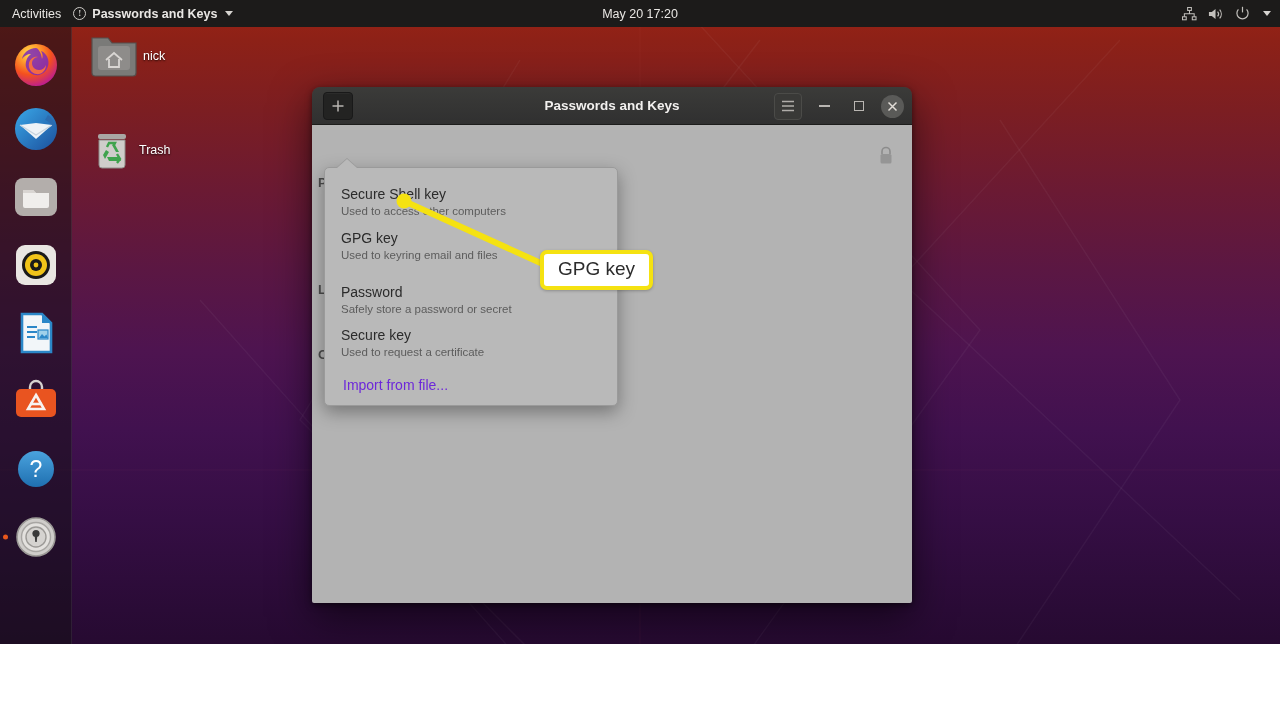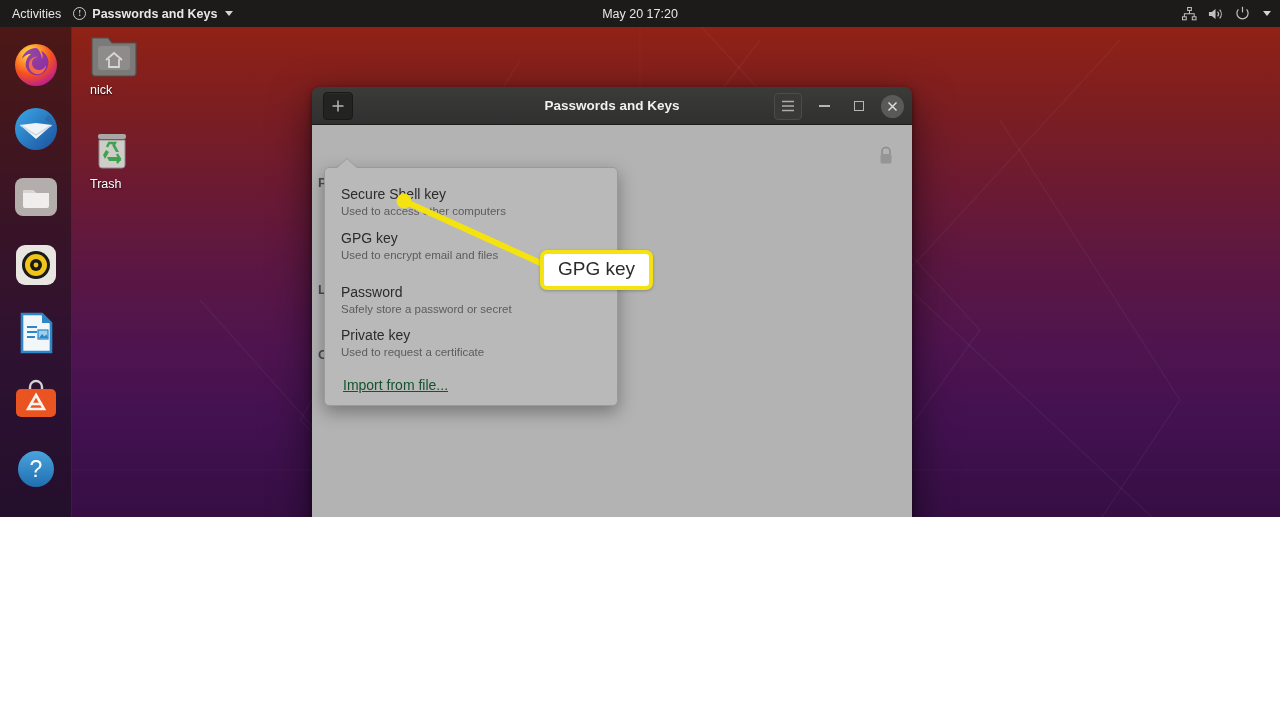--- a/index.html
+++ b/index.html
@@ -3,21 +3,21 @@
 <meta charset="utf-8">
 <style>
   * { box-sizing: border-box; margin: 0; padding: 0; }
   html, body {
     width: 1280px; height: 720px;
     overflow: hidden;
     font-family: "Liberation Sans", sans-serif;
   }
   #screen {
     position: relative;
-    width: 1280px; height: 517px;
+    width: 1280px; height: 644px;
     background: linear-gradient(to bottom,
         #9c2314 0px, #8d2117 40px, #7c1e22 110px,
         #6b1a33 190px, #5b1743 270px, #4e1450 350px,
         #41114f 430px, #350e44 520px, #2a0b36 610px, #1e0726 720px);
     overflow: hidden;
   }
   
   .wp-svg { position: absolute; inset: 0; width: 1280px; height: 720px; }
 
   
@@ -75,21 +75,21 @@
   #apps-grid {
     position: absolute; bottom: 18px; left: 0; width: 72px; height: 56px;
     display: flex; align-items: center; justify-content: center;
   }
   .grid9 { display: grid; grid-template-columns: repeat(3, 6px); grid-gap: 5px; }
   .grid9 span { width: 6px; height: 6px; background: #cdc9c6; border-radius: 1px; display: block; }
 
   
   .desk-icon {
     position: absolute; width: 84px;
-    display: flex; flex-direction: column; align-items: flex-start; gap: 5px;
+    display: flex; flex-direction: row; align-items: center; gap: 5px;
     color: #fff; font-size: 12.5px;
     text-shadow: 0 1px 2px rgba(0,0,0,.8);
   }
   #icon-home { left: 90px; top: 34px; }
   #icon-trash { left: 90px; top: 128px; }
 
   
   #app-window {
     position: absolute; left: 312px; top: 87px;
     width: 600px; height: 516px;
@@ -170,21 +170,21 @@
     border-left: 10px solid transparent;
     border-right: 10px solid transparent;
     border-bottom: 9px solid #b9b9b9;
     filter: drop-shadow(0 -1px 0 #9a9a9a);
   }
   .menu-item { padding: 3px 16px 7px 16px; cursor: default; }
   .mi-title { font-size: 14px; color: #2b2b2b; line-height: 1.35; }
   .mi-sub { font-size: 11.5px; color: #5c5c5c; line-height: 1.3; }
   #import-item {
     padding: 10px 8px 2px 18px;
-    font-size: 14px; color: #14532d; text-decoration: underline;
+    font-size: 14px; color: #6d28d9;
   }
 
   
   #annotation { position: absolute; inset: 0; z-index: 90; pointer-events: none; }
   #callout {
     position: absolute; left: 540px; top: 250px;
     background: #ffffff;
     border: 4px solid #f5e211;
     border-radius: 7px;
     padding: 4px 14px 6px 14px;
@@ -440,33 +440,33 @@
 
       <div id="popover">
 
         <div class="menu-item">
           <div class="mi-title">Secure Shell key</div>
           <div class="mi-sub">Used to access other computers</div>
         </div>
 
         <div class="menu-item">
           <div class="mi-title">GPG key</div>
-          <div class="mi-sub">Used to encrypt email and files</div>
+          <div class="mi-sub">Used to keyring email and files</div>
         </div>
 
         <div class="menu-item">
         </div>
 
         <div class="menu-item">
           <div class="mi-title">Password</div>
           <div class="mi-sub">Safely store a password or secret</div>
         </div>
 
         <div class="menu-item">
-          <div class="mi-title">Private key</div>
+          <div class="mi-title">Secure key</div>
           <div class="mi-sub">Used to request a certificate</div>
         </div>
 
         <div id="import-item">Import from file...</div>
       </div>
 
     </div>
   </div>
 
   <svg id="annotation" viewBox="0 0 1280 720">

